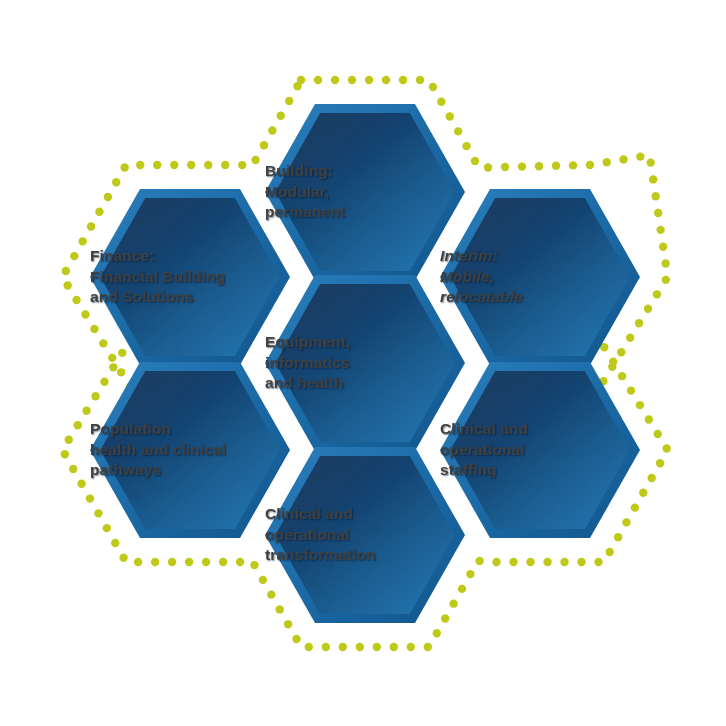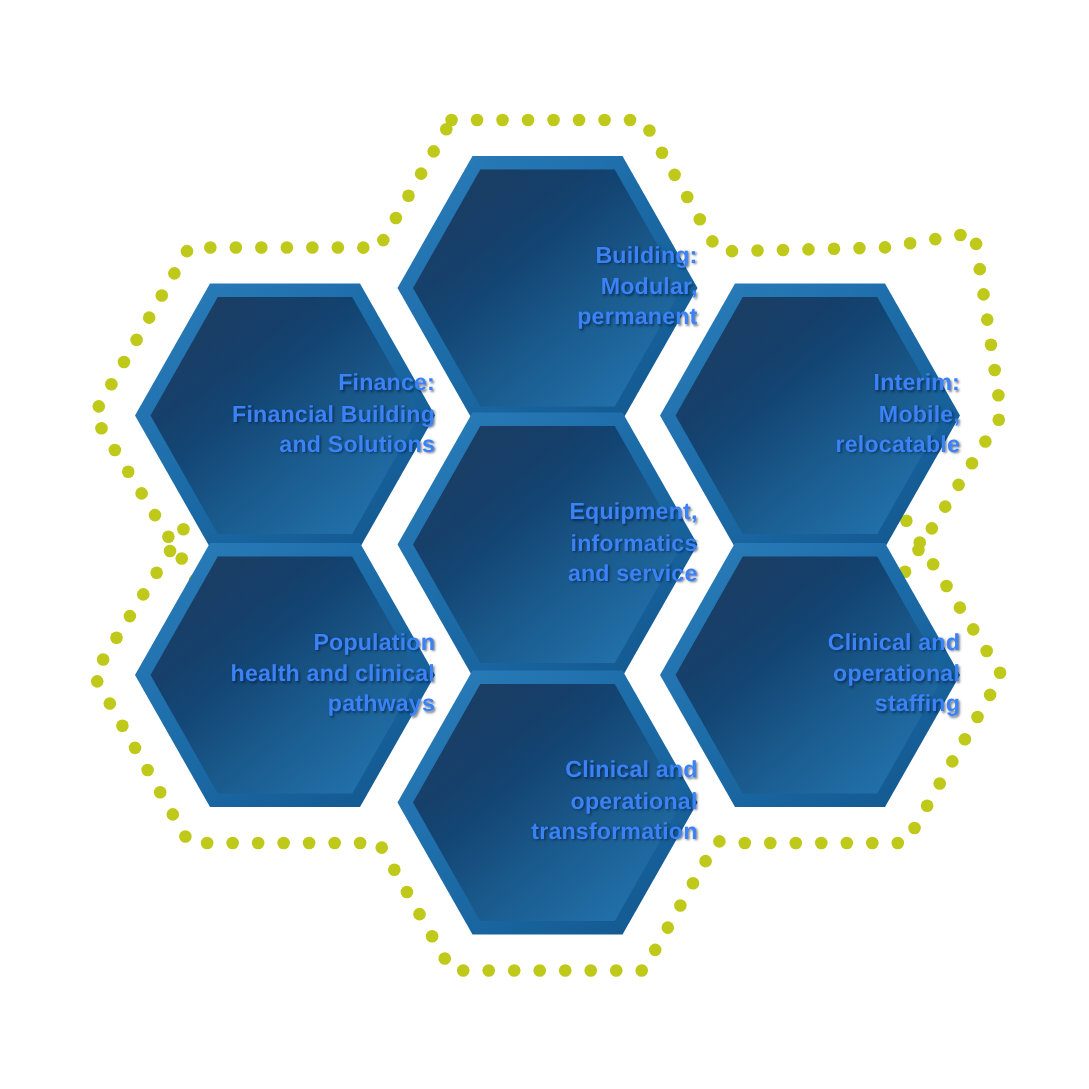--- a/index.html
+++ b/index.html
@@ -6,25 +6,25 @@
   body{
     width:726px;height:726px;
     background:#ffffff;
     font-family:"Liberation Sans", sans-serif;
     overflow:hidden;
   }
   #stage{position:relative;width:726px;height:726px;}
   #art{position:absolute;inset:0;}
   .hex-label{
     position:absolute;
-    color:#3b82f6;
+    color:#404040;
     font-weight:bold;
     font-size:15.5px;
     line-height:1.33;
-    text-align:right;
+    text-align:left;
     letter-spacing:.1px;
     text-shadow:1px 1px 1.6px rgba(0,20,45,.55);
     transform:translate(-50%,-50%);
     width:200px;
     pointer-events:none;
     white-space:pre-line;
   }
 </style>
 </head>
 <body>
@@ -249,26 +249,26 @@
         </g>
       </g>
   </svg>
   <div id="labels-layer">
       <div class="hex-label" style="left: 365px; top: 192px;">Building:
 Modular,
 permanent</div>
       <div class="hex-label" style="left: 190px; top: 277px;">Finance:
 Financial Building
 and Solutions</div>
-      <div class="hex-label" style="left: 540px; top: 277px;">Interim:
+      <div class="hex-label" style="left: 540px; top: 277px; font-style: italic;">Interim:
 Mobile,
 relocatable</div>
       <div class="hex-label" style="left: 365px; top: 363px;">Equipment,
 informatics
-and service</div>
+and health</div>
       <div class="hex-label" style="left: 190px; top: 450px;">Population
 health and clinical
 pathways</div>
       <div class="hex-label" style="left: 540px; top: 450px;">Clinical and
 operational
 staffing</div>
       <div class="hex-label" style="left: 365px; top: 535px;">Clinical and
 operational
 transformation</div>
     </div>

